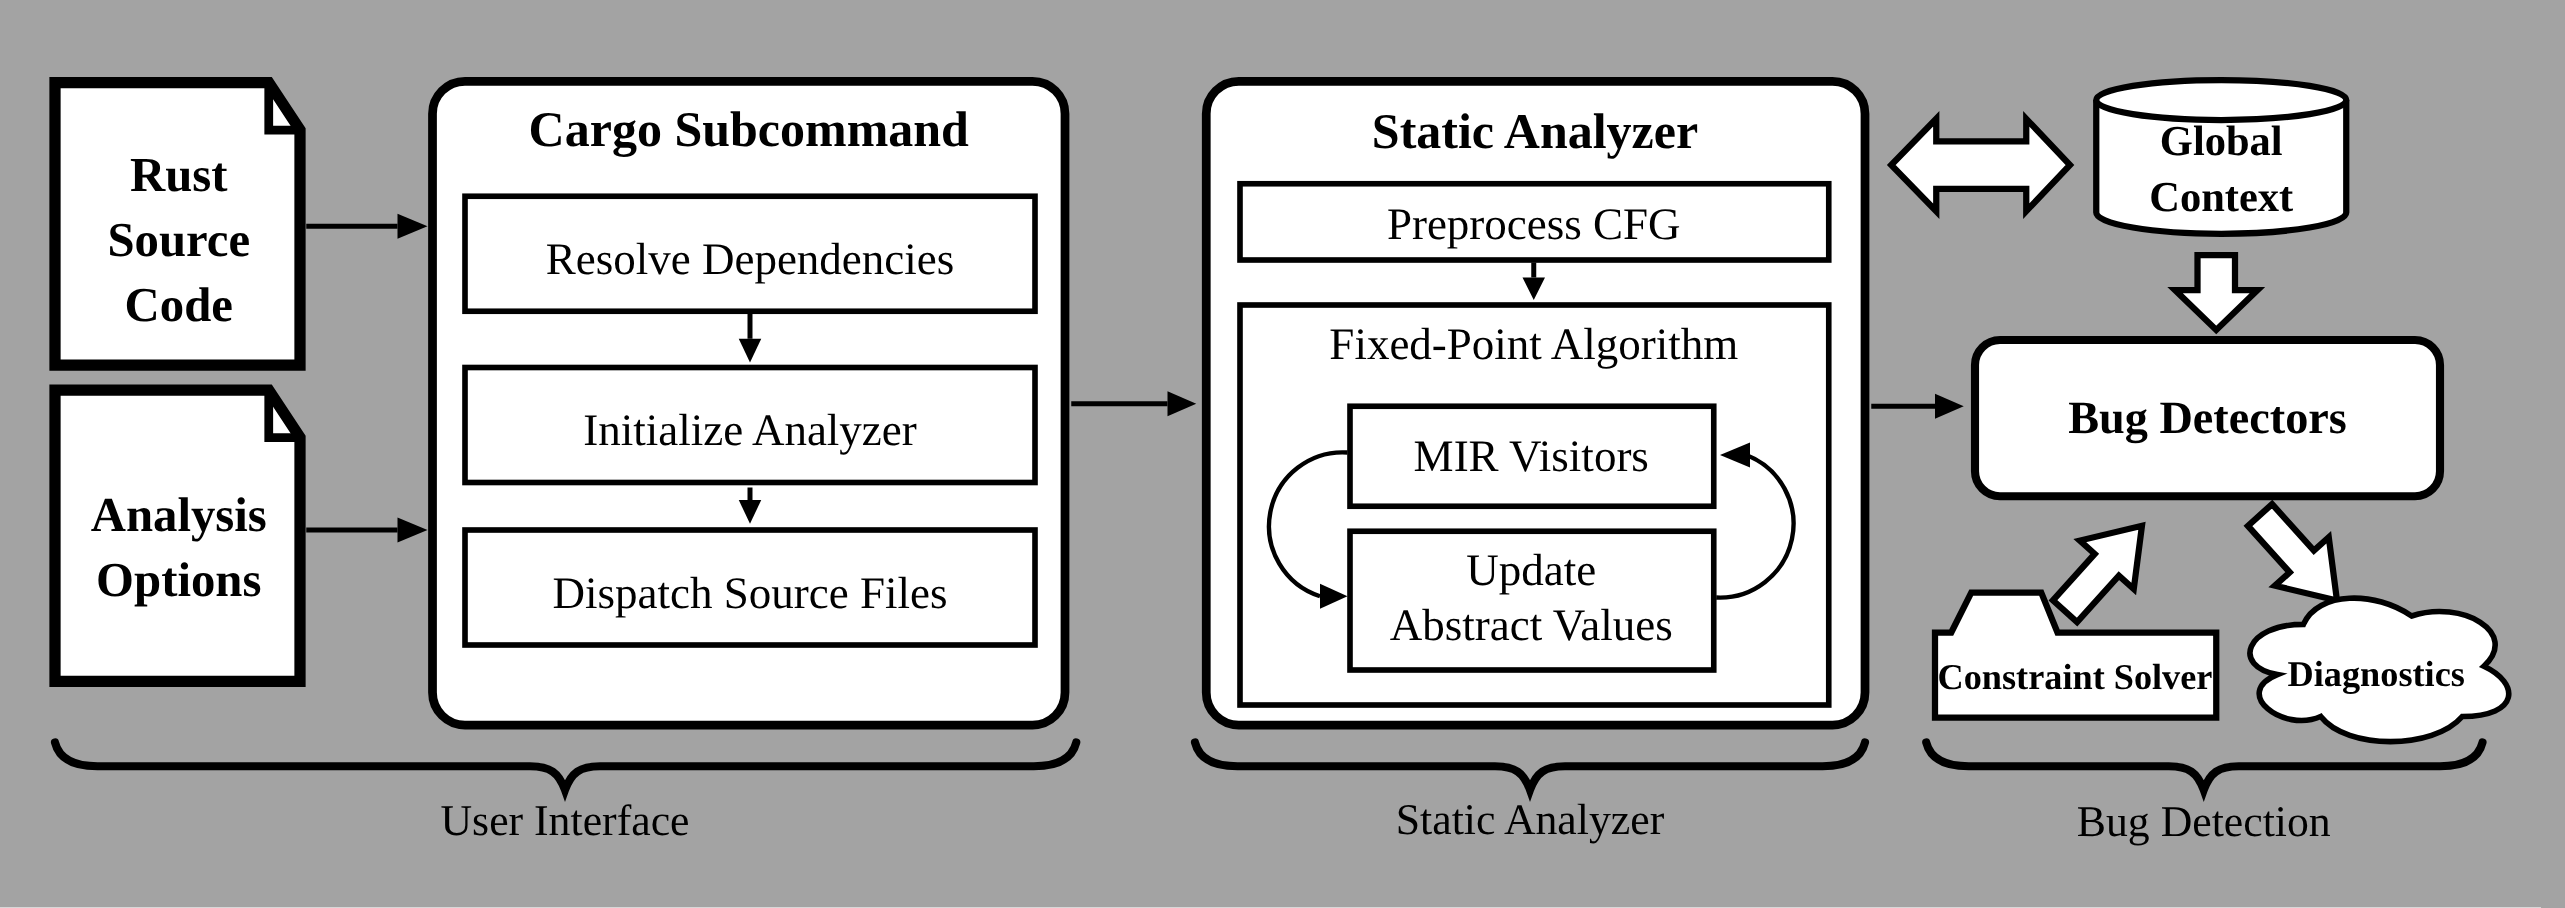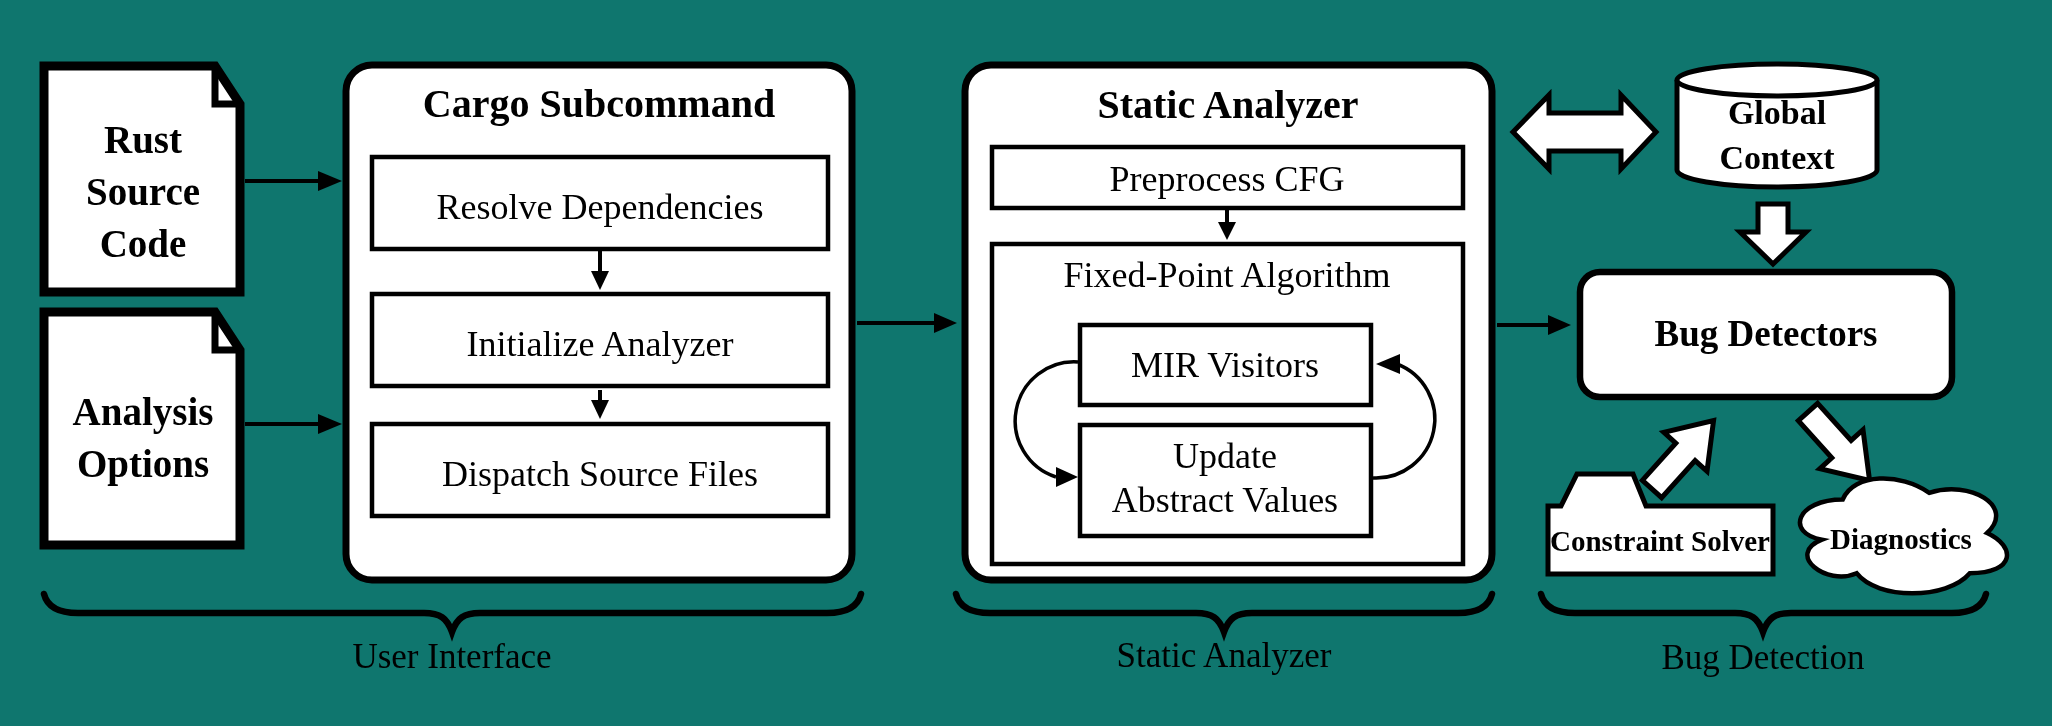--- a/index.html
+++ b/index.html
@@ -1,20 +1,20 @@
 <!DOCTYPE html>
 <html><head>
 <meta charset="utf-8">
 <style>
   html, body { margin: 0; padding: 0; background: #ffffff; }
   #canvas {
     position: relative;
     width: 2052px;
     height: 726px;
-    background: #0f766e;
+    background: #a3a3a3;
     overflow: hidden;
   }
   svg { position: absolute; inset: 0; }
   .shape  { fill: #ffffff; stroke: #000000; stroke-linejoin: miter; }
   .line   { fill: none; stroke: #000000; }
   .solid  { fill: #000000; stroke: none; }
   text {
     font-family: "Liberation Serif", "DejaVu Serif", serif;
     fill: #000000;
     text-anchor: middle;

